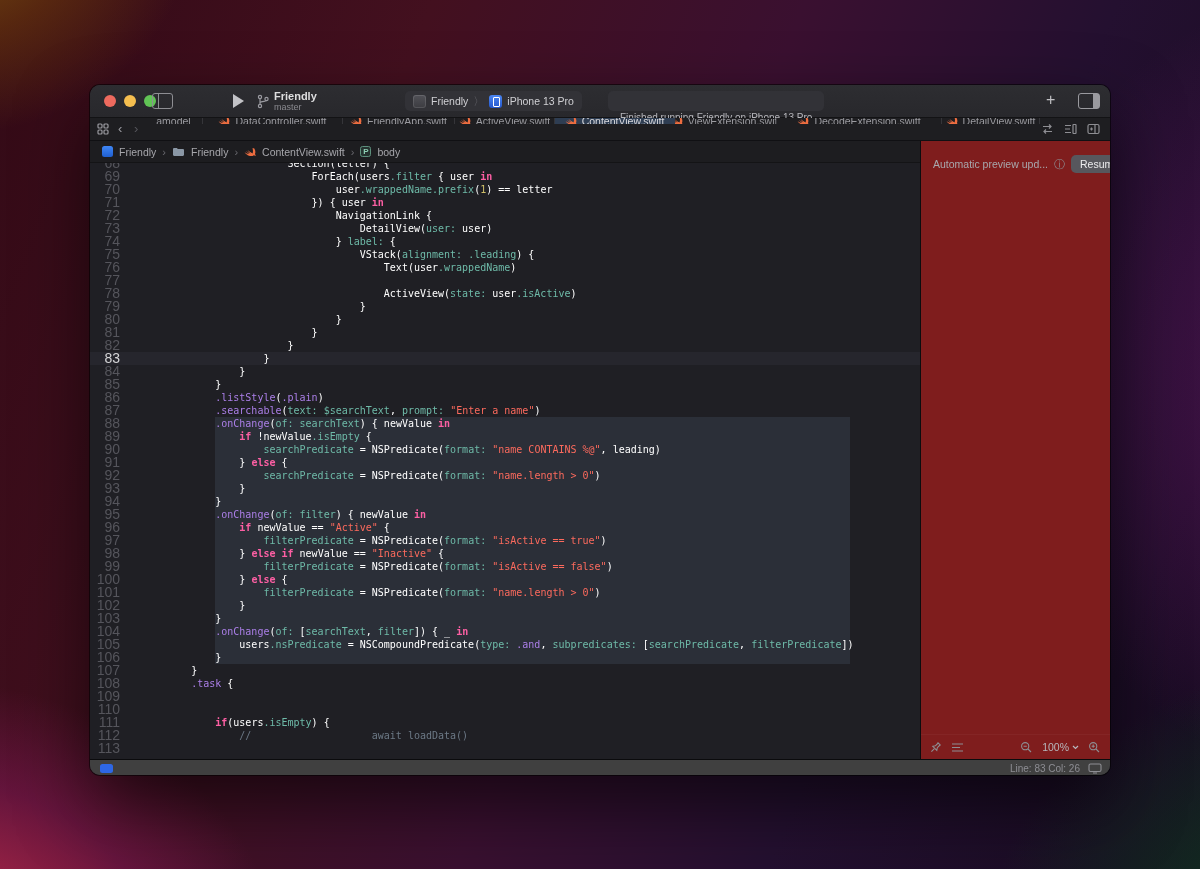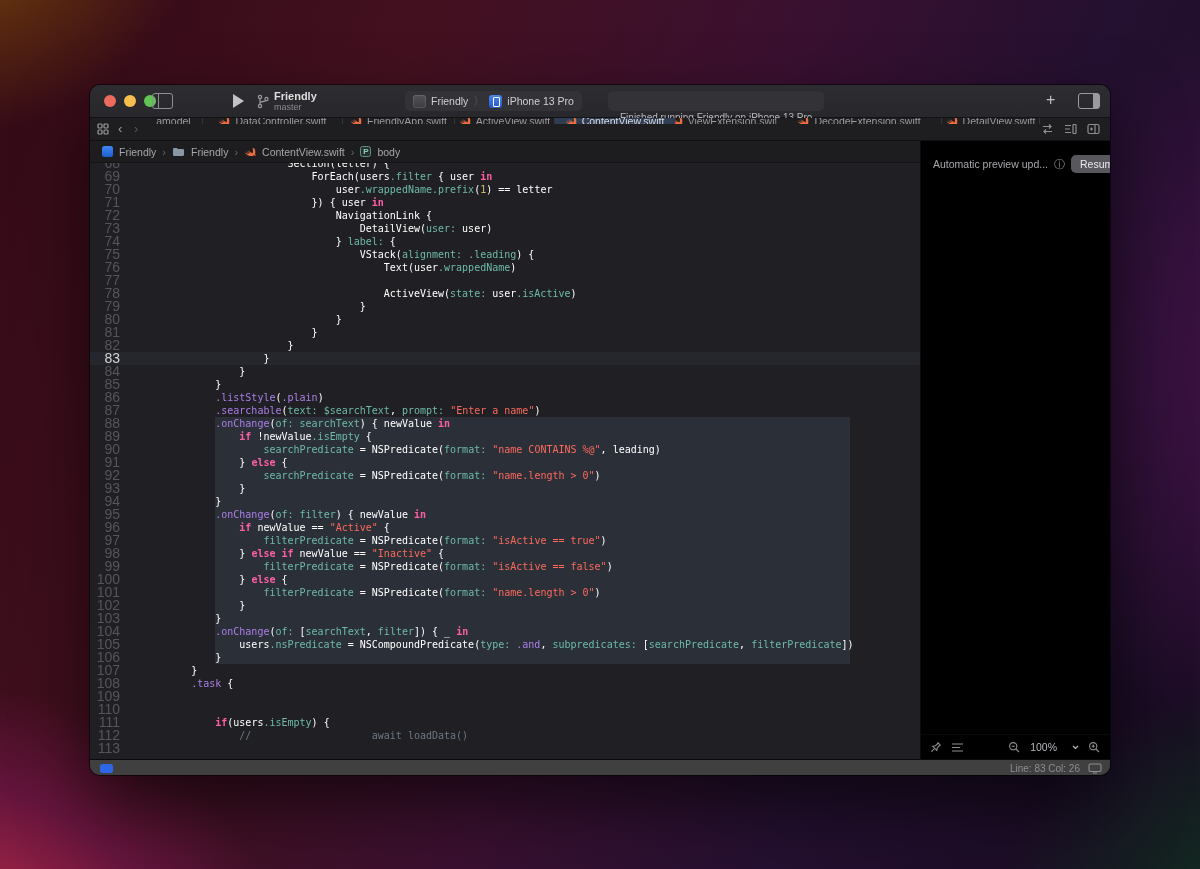--- a/index.html
+++ b/index.html
@@ -71,29 +71,29 @@
   .row.cur .ln{color:#d4d4d6;}
   .code{display:inline-block;margin-left:23px;white-space:pre;font:10px/13px "DejaVu Sans Mono",monospace;vertical-align:top;}
   .c-kw{color:var(--c-keyword);font-weight:bold}
   .c-pl{color:var(--c-plain)}
   .c-pr{color:var(--c-property)}
   .c-fn{color:var(--c-function_call)}
   .c-str{color:var(--c-string)}
   .c-nu{color:var(--c-number)}
   .c-cm{color:var(--c-comment)}
   
-  .panel{width:190px;background:#000000;border-left:1px solid #0c0c0e;display:flex;flex-direction:column;box-sizing:border-box;}
+  .panel{width:190px;background:#7f1d1d;border-left:1px solid #0c0c0e;display:flex;flex-direction:column;box-sizing:border-box;}
   .panel-header{display:flex;align-items:center;gap:6px;padding:14px 8px 6px 12px;}
   .panel-title{font-size:10.5px;color:#a8a8ad;white-space:nowrap;}
   .info-ic{font-size:11px;color:#8e8e93;line-height:11px;}
   .resume{background:var(--c-resume_button);border:none;border-radius:5px;color:#ececee;font-size:10.5px;
     font-family:"Liberation Sans",sans-serif;padding:3px 9px;margin-left:auto;}
   .panel-canvas{flex:1;}
   .panel-toolbar{height:24px;display:flex;align-items:center;gap:9px;padding:0 9px;border-top:1px solid rgba(255,255,255,.04);color:#8e8e93;}
-  .zoom-label{font-size:10.5px;color:#b7b7bc;display:flex;align-items:center;gap:15px;}
+  .zoom-label{font-size:10.5px;color:#b7b7bc;display:flex;align-items:center;gap:3px;}
   .pt-spacer{flex:1;}
   
   .statusbar{height:18px;background:#404040;border-top:1px solid #0b0b0d;display:flex;align-items:center;padding:0 8px;box-sizing:border-box;}
   .run-dot{width:13px;height:9px;border-radius:2.5px;background:var(--c-run_indicator);margin-left:2px;}
   .pos-label{margin-left:auto;font-size:10px;color:#8d8d93;}
   .mon-ic{margin-left:8px;color:#8d8d93;}
   svg{display:block;}
 </style>
 </head>
 <body>

